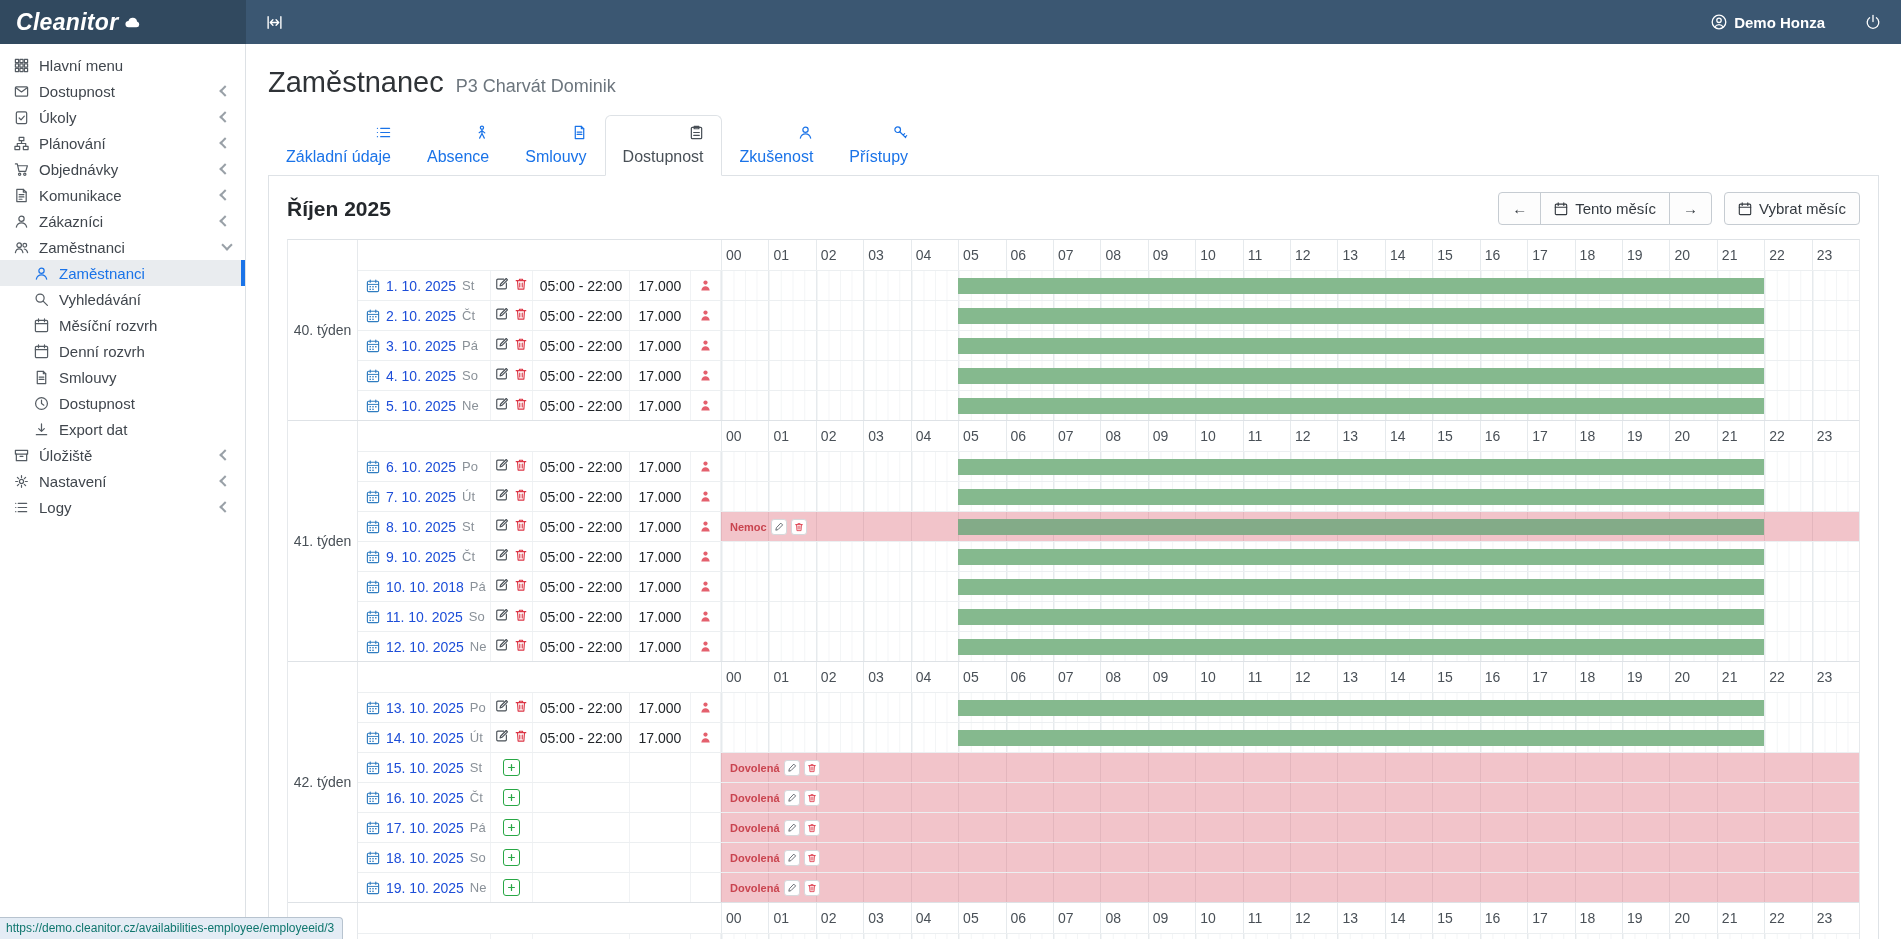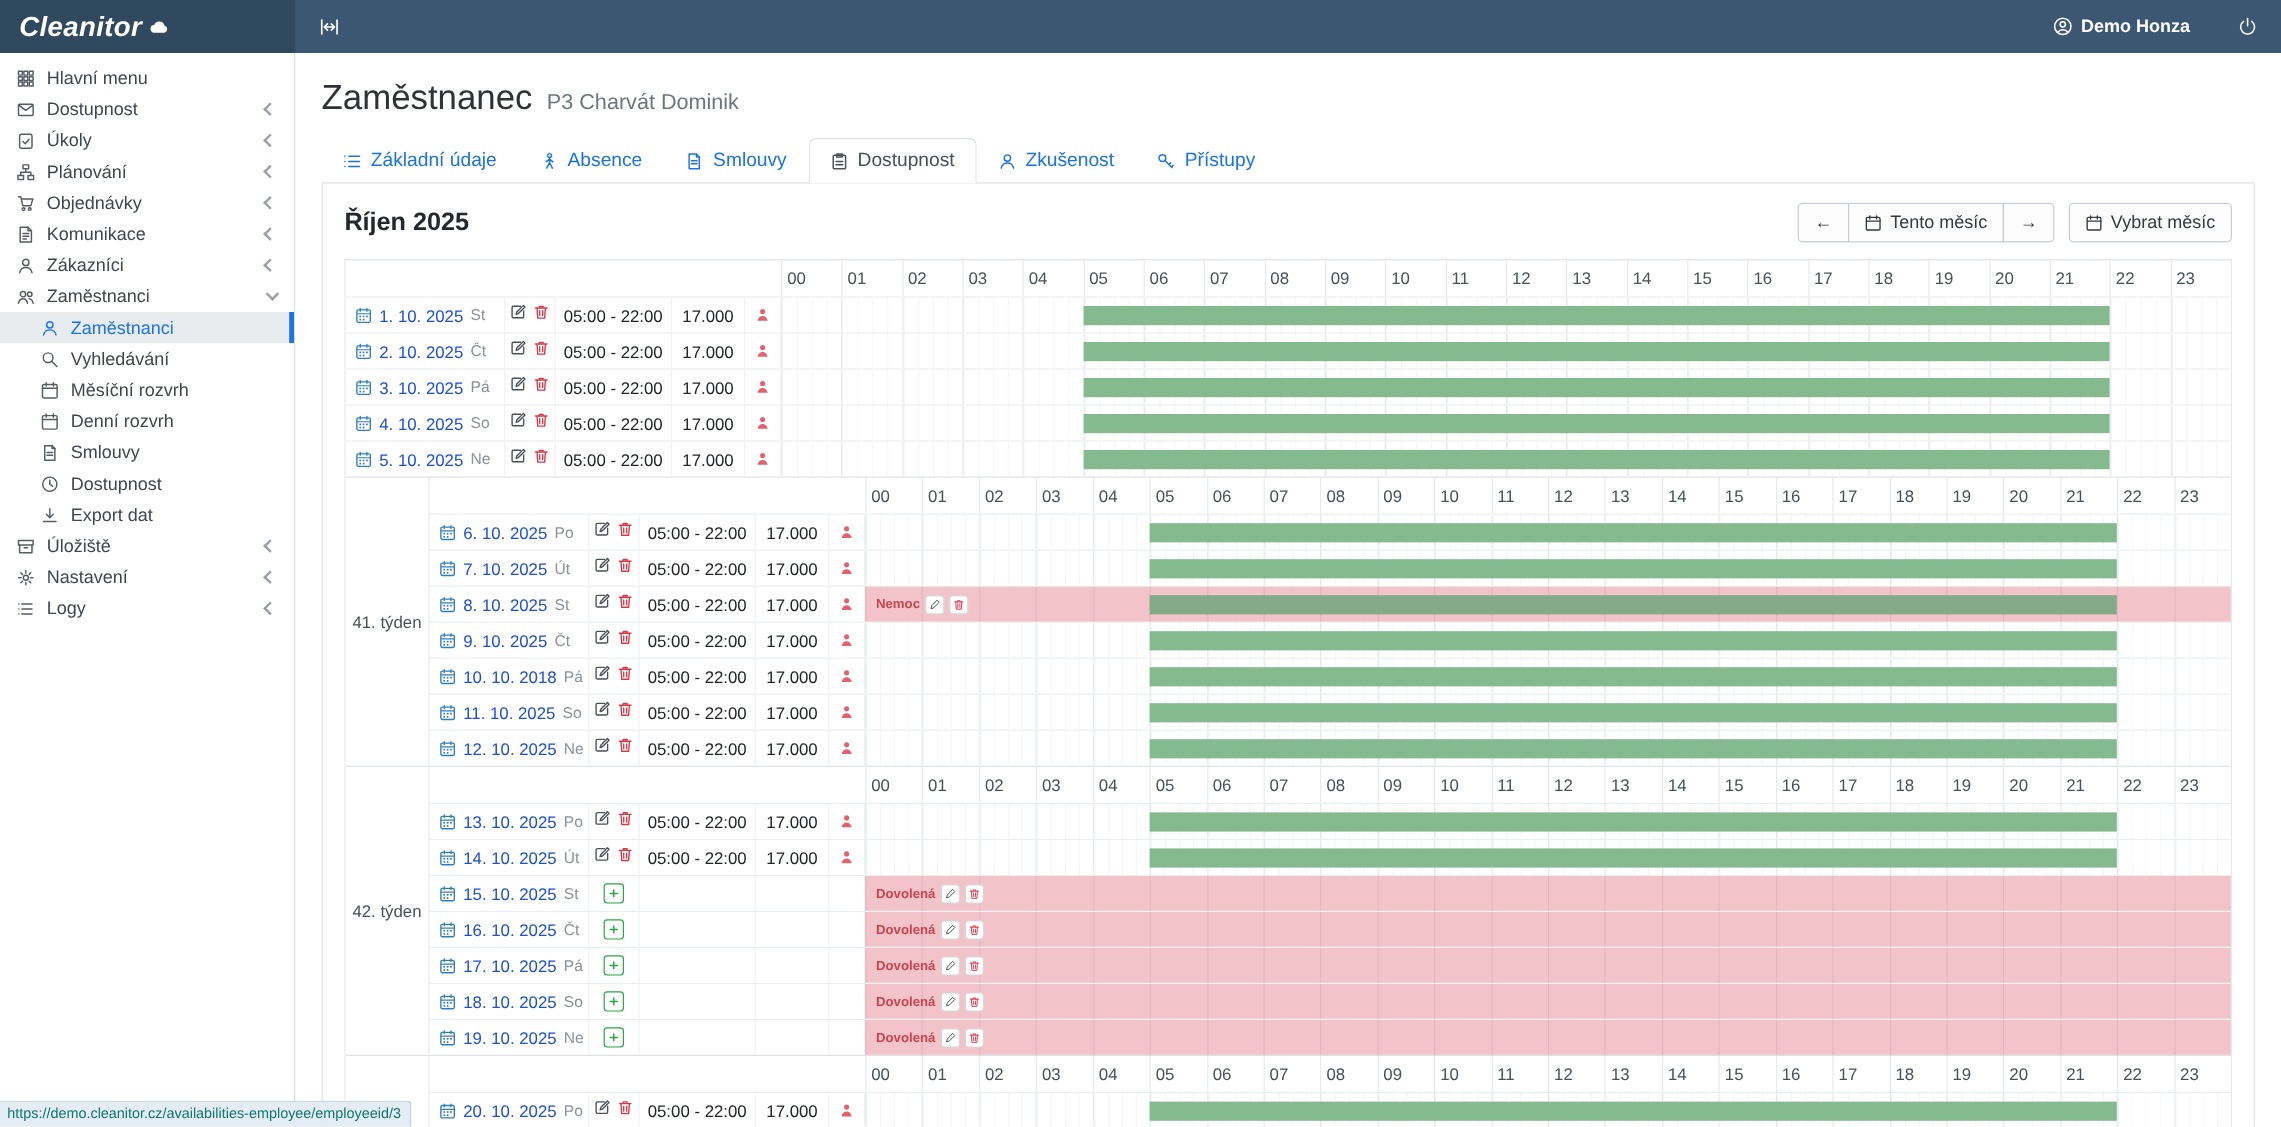--- a/index.html
+++ b/index.html
@@ -34,22 +34,22 @@
   .chev{margin-left:auto;width:8px;height:8px;border-right:2px solid #99a0a7;border-bottom:2px solid #99a0a7;}
   .chev.left{transform:rotate(135deg);margin-right:2px;}
   .chev.down{transform:rotate(45deg);margin-top:-4px;}
 
   
   .main{position:absolute;top:44px;left:246px;width:1655px;height:895px;padding:22px 22px 0;overflow:hidden;}
   .page-head{display:flex;align-items:baseline;gap:12px;}
   .page-title{font-size:29px;font-weight:500;color:#2f3337;}
   .page-subtitle{font-size:18px;color:#6c757d;}
   .tabs{display:flex;margin-top:16px;border-bottom:1px solid #dee2e6;}
-  .tab{display:flex;align-items:center;gap:8px;padding:9px 17px;font-size:16px;color:var(--accent,#1a73e8);cursor:pointer;
-       border:1px solid transparent;border-radius:6px 6px 0 0;margin-bottom:-1px;}
+  .tab{display:flex;align-items:flex-end;gap:8px;padding:9px 17px;font-size:16px;color:var(--accent,#1a73e8);cursor:pointer;
+       border:1px solid transparent;border-radius:6px 6px 0 0;margin-bottom:-1px;flex-direction:column;}
   .tab .icn svg{width:15px;height:15px;}
   .tab.active{color:#495057;background:#fff;border-color:#dee2e6;border-bottom-color:#fff;}
   .tab-content{border:1px solid #dee2e6;border-top:none;padding:16px 18px;}
 
   .toolbar{display:flex;align-items:center;margin-bottom:14px;}
   .month-title{font-size:21px;font-weight:600;color:#24282c;}
   .toolbar-btns{margin-left:auto;display:flex;align-items:center;gap:12px;}
   .btn-group{display:flex;}
   .btn-group .btn{border-radius:0;margin-left:-1px;}
   .btn-group .btn:first-child{border-radius:4px 0 0 4px;margin-left:0;}
@@ -413,20 +413,21 @@
                 <rect x="1.5" y="2.5" width="13" height="12" rx="1.2"></rect>
                 <path d="M1.5 6h13M4.8 1v3M11.2 1v3"></path>
               </svg>
             </span>
             <span>Vybrat měsíc</span>
           </button>
       </div>
     </div>
     <div class="weeks">
         <div class="week-block">
+          <div class="week-label">40. týden</div>
           <div class="week-body">
             <div class="hours-row">
               <div class="spacer"></div>
               <div class="hours-cells">
                 <div class="hour-cell">00</div>
                 <div class="hour-cell">01</div>
                 <div class="hour-cell">02</div>
                 <div class="hour-cell">03</div>
                 <div class="hour-cell">04</div>
                 <div class="hour-cell">05</div>

